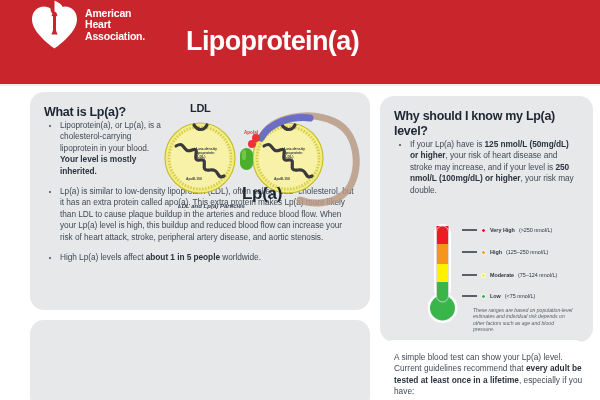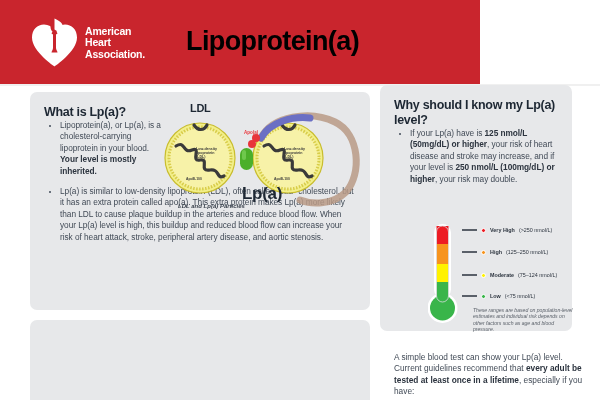--- a/index.html
+++ b/index.html
@@ -7,53 +7,53 @@
     width: 600px; height: 400px;
     background: #ffffff;
     font-family: "Liberation Sans", sans-serif;
     overflow: hidden;
   }
   .page { position: relative; width: 600px; height: 400px; background: #fff; }
 
   
   .header {
     position: absolute; left: 0; top: 0;
-    width: 480px; height: 86px;
+    width: 600px; height: 86px;
     background: #c9252d;
-    display: flex; align-items: center;
+    display: flex; align-items: flex-start;
   }
   .logo-wrap {
     display: flex; align-items: center;
     margin-left: 30px; gap: 7px;
   }
   .logo-mark { width: 48px; height: 50px; flex: none; }
   .logo-words {
     color: #fff; font-weight: bold;
     font-size: 10.5px; line-height: 11.5px;
     letter-spacing: -0.2px;
   }
   .header-title {
     position: absolute; left: 186px; top: 26px;
-    color: #000000; font-weight: bold;
+    color: #ffffff; font-weight: bold;
     font-size: 27px; letter-spacing: -0.6px;
   }
   .header-rule {
     position: absolute; left: 0; top: 84px;
     width: 600px; height: 2px; background: #f0f0f0;
   }
 
   
   .card {
     position: absolute;
     background: #e7e8ea;
-    border-radius: 7px;
+    border-radius: 14px;
   }
   #card-what   { left: 30px;  top: 92px;  width: 340px; height: 218px; }
   #card-risk   { left: 30px;  top: 320px; width: 340px; height: 90px;  }
-  #card-why    { left: 380px; top: 85px;  width: 192px; height: 246px; }
+  #card-why    { left: 380px; top: 96px;  width: 213px; height: 246px; }
   #card-symp   { left: 380px; top: 340px; width: 208px; height: 70px;  background: #ffffff; }
 
   .card-inner { padding: 13px 14px 0 14px; }
 
   h2.sec-title {
     color: #1d2733;
     font-size: 12.5px; font-weight: bold;
     line-height: 15px; letter-spacing: -0.3px;
   }
 
@@ -153,20 +153,21 @@
   <div class="header-rule"></div>
 
   <div class="card" id="card-what">
     <div class="card-inner">
       <h2 class="sec-title">What is Lp(a)?</h2>
       <ul class="blist col-narrow" id="what-bullets-narrow">
           <li><span>Lipoprotein(a), or Lp(a), is a cholesterol-carrying lipoprotein in your blood. </span><span class="bold">Your level is mostly inherited.</span></li>
         </ul>
       <ul class="blist" id="what-bullets-wide">
           <li><span>Lp(a) is similar to low-density lipoprotein (LDL), often called “bad” cholesterol, but it has an extra protein called apo(a). This extra protein makes Lp(a) more likely than LDL to cause plaque buildup in the arteries and reduce blood flow. When your Lp(a) level is high, this buildup and reduced blood flow can increase your risk of heart attack, stroke, peripheral artery disease, and aortic stenosis.</span></li>
+          <li><span>High Lp(a) levels affect </span><span class="bold">about 1 in 5 people</span><span> worldwide.</span></li>
         </ul>
     </div>
   </div>
 
   <div class="diagram">
     <div class="dlabel" id="dlabel-ldl">LDL</div>
     <div class="dlabel" id="dlabel-lpa">Lp(a)</div>
     <div id="dcaption">LDL and Lp(a) Particles</div>
     <svg width="215" height="112" viewBox="0 0 215 112">
 

